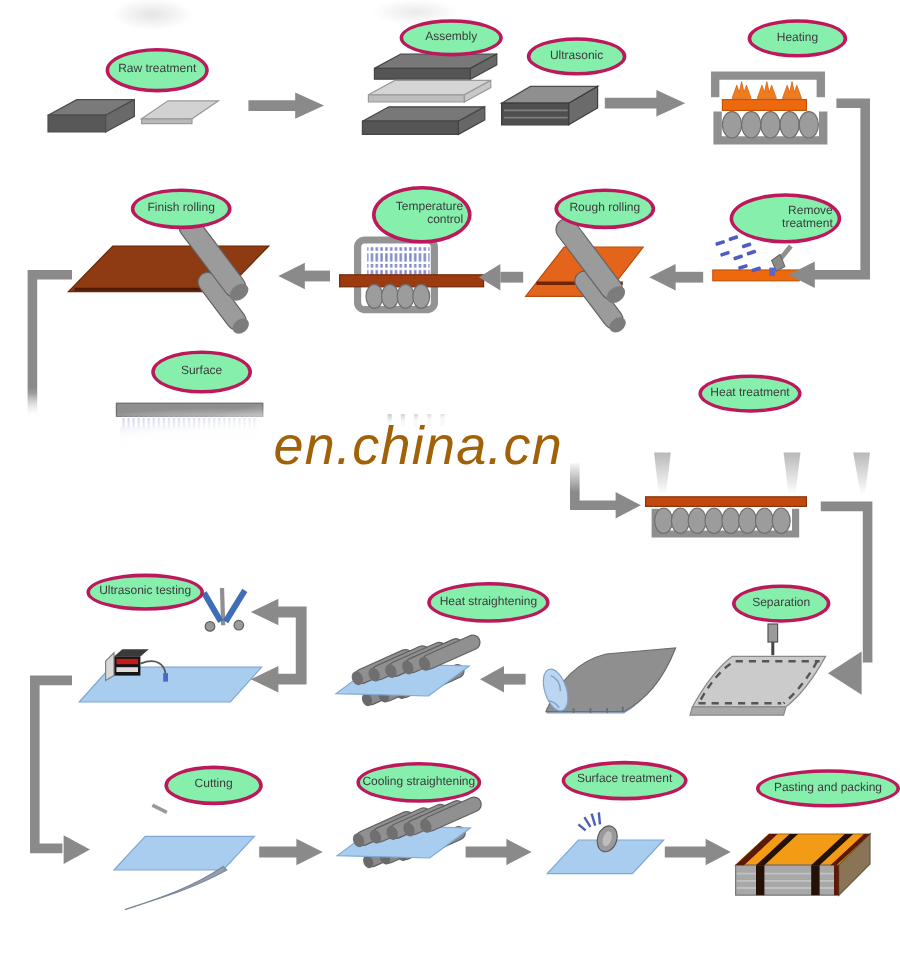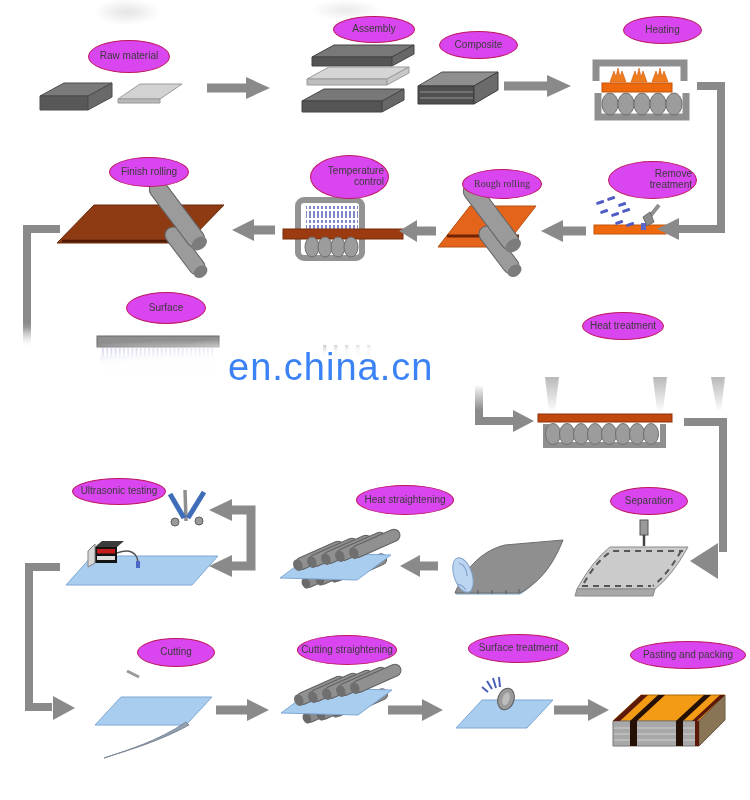--- a/index.html
+++ b/index.html
@@ -1,30 +1,30 @@
 <!DOCTYPE html>
 <html><head>
 <meta charset="utf-8">
 <style>
   html,body{margin:0;padding:0;background:#ffffff;}
   .canvas{position:relative;width:750px;height:800px;background:#ffffff;overflow:hidden;
           font-family:"Liberation Sans", sans-serif;}
   .layer{position:absolute;left:0;top:0;width:750px;height:800px;}
-  .lbl{position:absolute;background:#d946ef;border:1px solid #be185d;border-radius:50%;
+  .lbl{position:absolute;background:#86efac;border:3px solid #be185d;border-radius:50%;
        display:flex;align-items:center;justify-content:center;text-align:center;
        font-size:10px;color:#3b3b3b;line-height:1.08;white-space:nowrap;z-index:6;}
   .lbl.wrap{white-space:normal;padding:0 4px;text-align:right;}
   .fadeblobs{position:absolute;left:0;top:0;width:750px;height:800px;z-index:3;pointer-events:none;
     background:
       radial-gradient(ellipse 270px 52px at 400px 375px, rgba(255,255,255,0.97) 52%, rgba(255,255,255,0) 100%),
       radial-gradient(ellipse 185px 36px at 185px 376px, rgba(255,255,255,0.95) 48%, rgba(255,255,255,0) 100%),
       radial-gradient(ellipse 160px 42px at 565px 382px, rgba(255,255,255,0.92) 45%, rgba(255,255,255,0) 100%),
       radial-gradient(ellipse 65px 34px at 30px 362px, rgba(255,255,255,0.97) 50%, rgba(255,255,255,0) 100%);}
-  .watermark{position:absolute;left:228px;top:346px;z-index:4;font-size:38px;color:#3b82f6;
-       letter-spacing:1px;font-family:"Liberation Sans", sans-serif;}
+  .watermark{position:absolute;left:228px;top:346px;z-index:4;font-size:45px;color:#a16207;
+       letter-spacing:1px;font-family:"Liberation Sans", sans-serif;font-style:italic;}
   .smudge{position:absolute;z-index:1;border-radius:50%;}
   .smudge.s1{left:82px;top:-6px;width:90px;height:36px;
        background:radial-gradient(closest-side, rgba(150,150,150,0.25), rgba(150,150,150,0) 75%);}
   .smudge.s2{left:298px;top:-4px;width:96px;height:28px;
        background:radial-gradient(closest-side, rgba(150,150,150,0.20), rgba(150,150,150,0) 75%);}
   svg{display:block;}
   .gfx{z-index:5;}
   .base{z-index:2;}
 </style>
 </head>
@@ -371,31 +371,31 @@
         <line x1="388" y1="710" x2="423" y2="710" stroke-width="9"></line>
         <polygon points="422,699 443,710 422,721" stroke="none"></polygon>
       </g>
       <g>
         <line x1="554" y1="710" x2="589" y2="710" stroke-width="9"></line>
         <polygon points="588,699 609,710 588,721" stroke="none"></polygon>
       </g>
     </g>
   </svg>
 
-  <div class="lbl" style="left:88px;top:40px;width:80px;height:31px;">Raw material</div>
+  <div class="lbl" style="left:88px;top:40px;width:80px;height:31px;">Raw treatment</div>
   <div class="lbl" style="left:333px;top:16px;width:80px;height:25px;">Assembly</div>
-  <div class="lbl" style="left:439px;top:31px;width:77px;height:26px;">Composite</div>
+  <div class="lbl" style="left:439px;top:31px;width:77px;height:26px;">Ultrasonic</div>
   <div class="lbl" style="left:623px;top:16px;width:77px;height:26px;">Heating</div>
   <div class="lbl wrap" style="left:608px;top:161px;width:79px;height:36px;">Remove treatment</div>
-  <div class="lbl" style="left:462px;top:169px;width:78px;height:28px;font-family:Liberation Serif, serif;">Rough rolling</div>
+  <div class="lbl" style="left:462px;top:157px;width:78px;height:28px;">Rough rolling</div>
   <div class="lbl wrap" style="left:310px;top:155px;width:69px;height:42px;">Temperature control</div>
   <div class="lbl" style="left:109px;top:157px;width:78px;height:28px;">Finish rolling</div>
   <div class="lbl" style="left:126px;top:292px;width:78px;height:30px;">Surface</div>
   <div class="lbl" style="left:582px;top:312px;width:80px;height:26px;">Heat treatment</div>
   <div class="lbl" style="left:610px;top:487px;width:76px;height:26px;">Separation</div>
   <div class="lbl" style="left:356px;top:485px;width:96px;height:28px;">Heat straightening</div>
   <div class="lbl" style="left:72px;top:478px;width:92px;height:25px;text-align:center;">Ultrasonic testing</div>
   <div class="lbl" style="left:137px;top:638px;width:76px;height:27px;">Cutting</div>
-  <div class="lbl" style="left:297px;top:635px;width:98px;height:28px;">Cutting straightening</div>
+  <div class="lbl" style="left:297px;top:635px;width:98px;height:28px;">Cooling straightening</div>
   <div class="lbl" style="left:468px;top:634px;width:99px;height:27px;">Surface treatment</div>
   <div class="lbl" style="left:630px;top:641px;width:114px;height:26px;">Pasting and packing</div>
 
 </div>
 
 </body></html>

